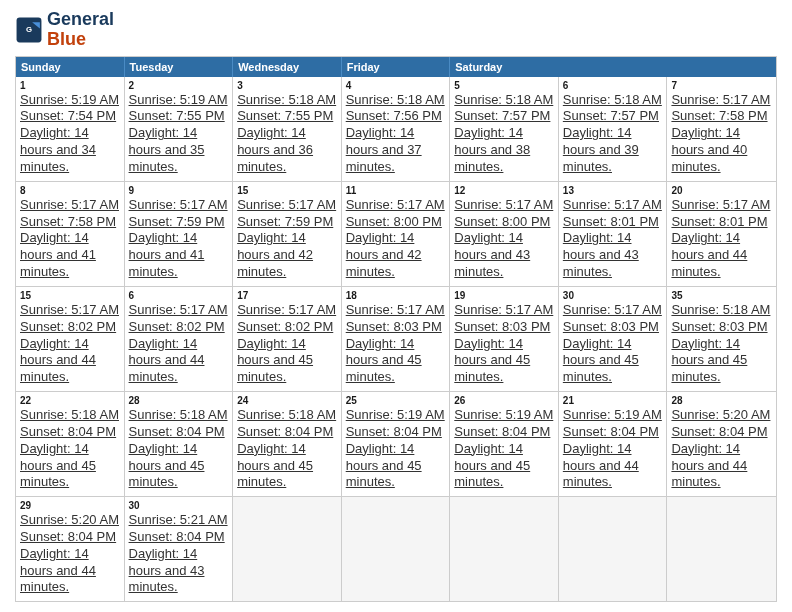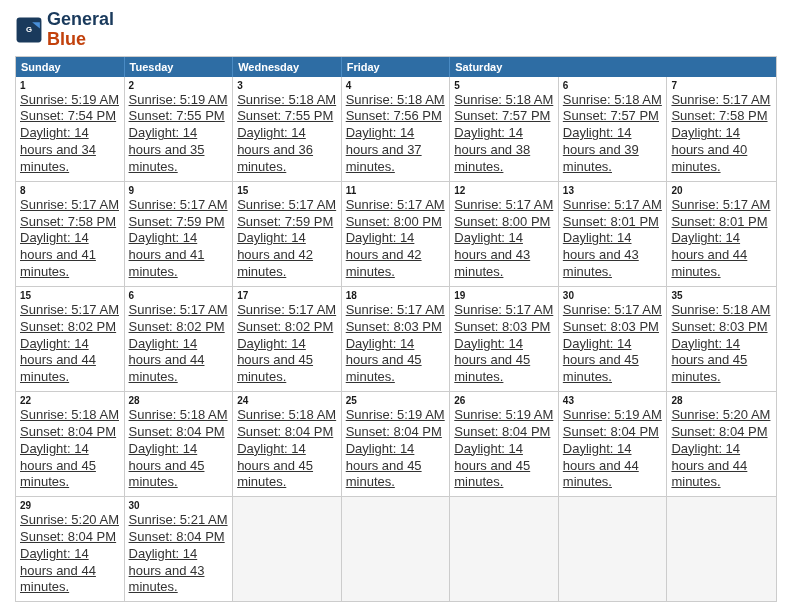--- a/index.html
+++ b/index.html
@@ -247,21 +247,21 @@
           </div>
           <div class="cal-cell">
             <span class="day-num">25</span>
             <div class="cell-text">Sunrise: 5:19 AM<br>Sunset: 8:04 PM<br>Daylight: 14 hours and 45 minutes.</div>
           </div>
           <div class="cal-cell">
             <span class="day-num">26</span>
             <div class="cell-text">Sunrise: 5:19 AM<br>Sunset: 8:04 PM<br>Daylight: 14 hours and 45 minutes.</div>
           </div>
           <div class="cal-cell">
-            <span class="day-num">43</span>
+            <span class="day-num">21</span>
             <div class="cell-text">Sunrise: 5:19 AM<br>Sunset: 8:04 PM<br>Daylight: 14 hours and 44 minutes.</div>
           </div>
           <div class="cal-cell">
             <span class="day-num">28</span>
             <div class="cell-text">Sunrise: 5:20 AM<br>Sunset: 8:04 PM<br>Daylight: 14 hours and 44 minutes.</div>
           </div>
         </div>
         <div class="cal-row">
           <div class="cal-cell">
             <span class="day-num">29</span>

